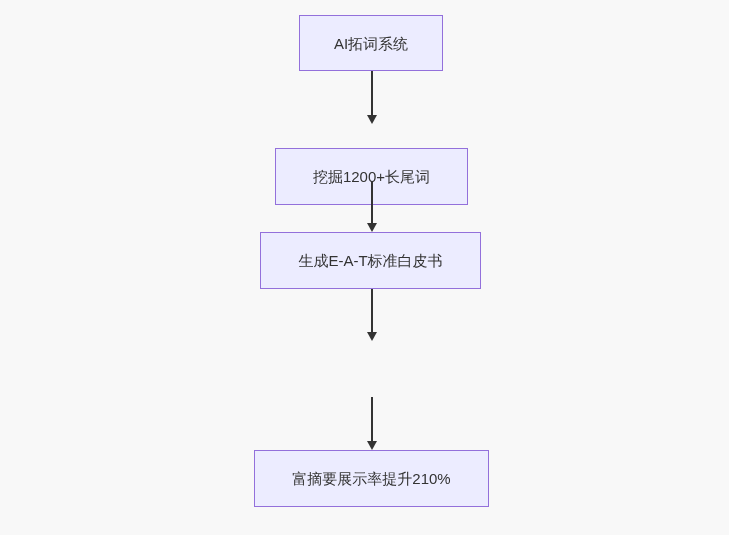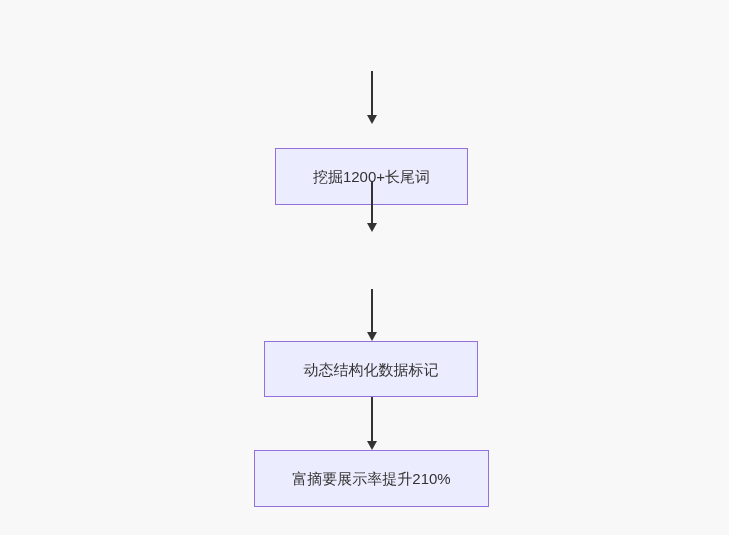--- a/index.html
+++ b/index.html
@@ -57,44 +57,47 @@
     border-left: 5.5px solid transparent;
     border-right: 5.5px solid transparent;
     border-top: 9px solid var(--arrow, #333333);
   }
 </style>
 </head>
 <body>
 
 <div class="canvas" style="--bg: #f8f8f8; --node-fill: #ececff; --node-border: #9370db; --arrow: #333333; --text: #333333;">
 
+  <div class="node node-1">
+    <span>AI拓词系统</span>
+  </div>
 
   <div class="edge edge-1">
     <div class="line"></div>
     <div class="head"></div>
   </div>
 
   <div class="node node-2">
     <span>挖掘1200+长尾词</span>
   </div>
 
   <div class="edge edge-2">
     <div class="line"></div>
     <div class="head"></div>
   </div>
 
+  <div class="node node-3">
+    <span>生成E-A-T标准白皮书</span>
+  </div>
 
   <div class="edge edge-3">
     <div class="line"></div>
     <div class="head"></div>
   </div>
 
-  <div class="node node-4">
-    <span>动态结构化数据标记</span>
-  </div>
 
   <div class="edge edge-4">
     <div class="line"></div>
     <div class="head"></div>
   </div>
 
   <div class="node node-5">
     <span>富摘要展示率提升210%</span>
   </div>
 

